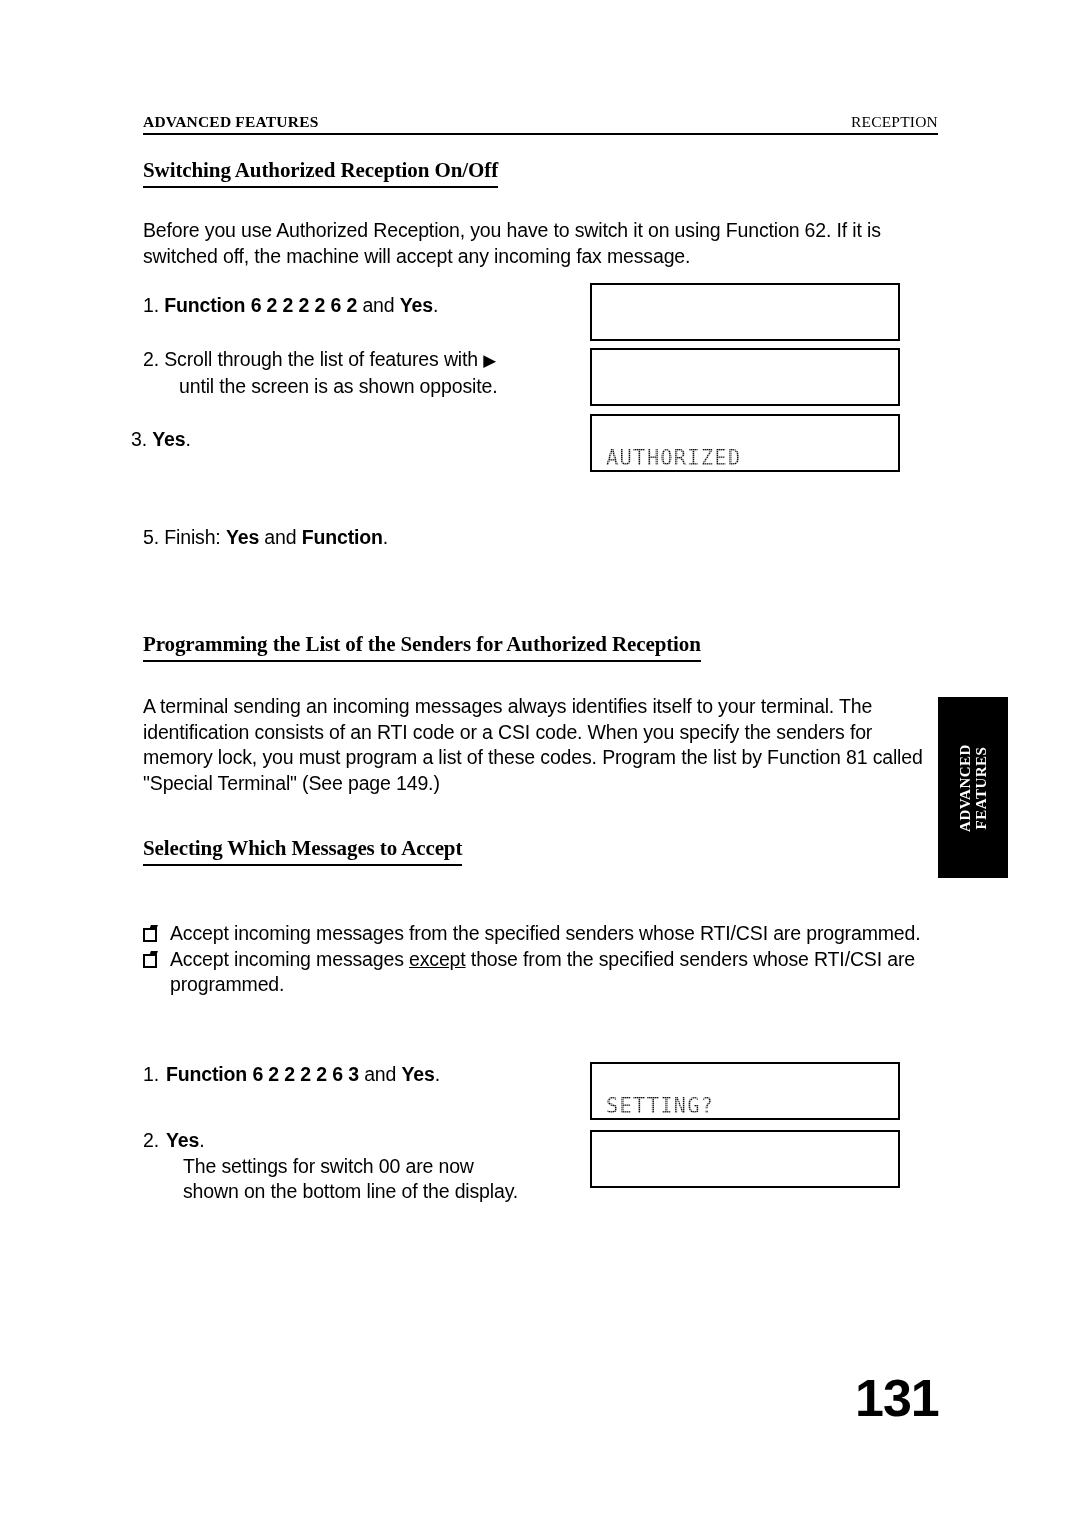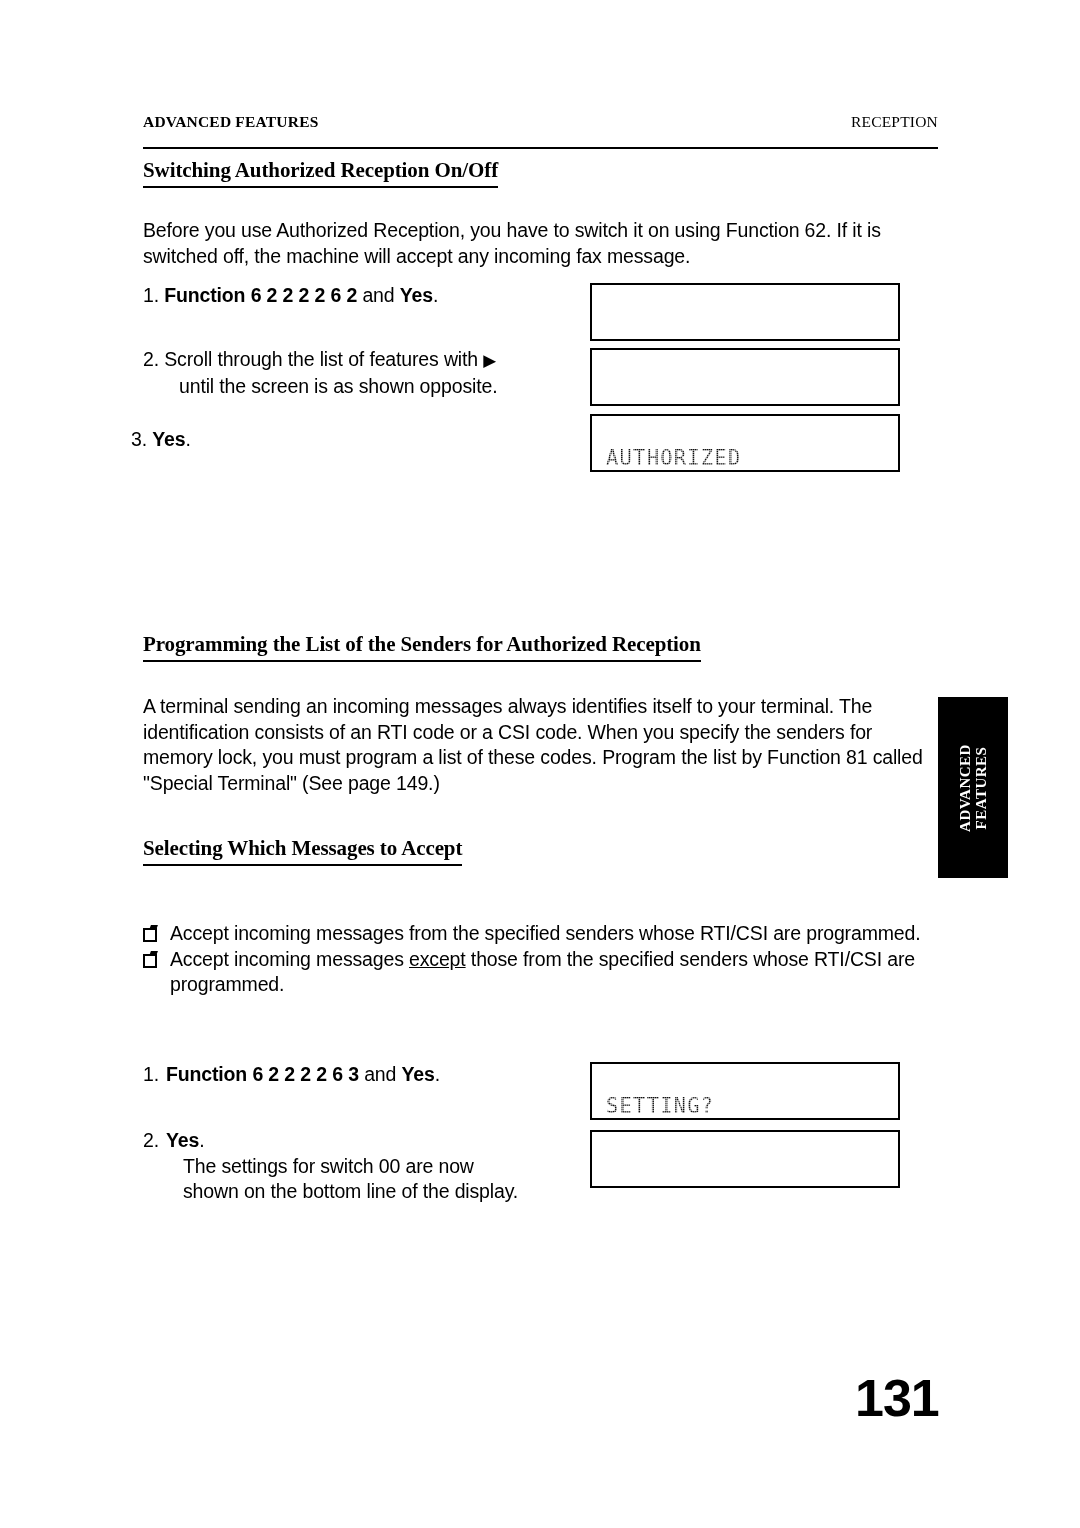--- a/index.html
+++ b/index.html
@@ -24,21 +24,21 @@
     height: 1528px;
   }
 
   
   .run-head {
     position: absolute;
     left: 143px;
     top: 113px;
     width: 795px;
     border-bottom: 2.5px solid #000;
-    padding-bottom: 16px;
+    padding-bottom: 2px;
     display: flex;
     justify-content: space-between;
     align-items: baseline;
     text-align: center;
   }
   .run-head-left {
     font-family: "Liberation Serif", serif;
     font-weight: bold;
     font-size: 15.5px;
     letter-spacing: 0.2px;
@@ -78,21 +78,21 @@
   
   .step {
     position: absolute;
     font-size: 19.5px;
     line-height: 25.5px;
     letter-spacing: -0.15px;
   }
   .step .cont { display: block; padding-left: 36px; }
   b, strong { font-weight: bold; }
 
-  #step1  { left: 143px; top: 283px; width: 430px; }
+  #step1  { left: 143px; top: 293px; width: 430px; }
   #step2  { left: 143px; top: 347px; width: 430px; }
   #step3  { left: 131px; top: 418px; width: 430px; margin-top: 9px; }
   #step4  { left: 143px; top: 484px; width: 450px; }
   #step5  { left: 143px; top: 525px; width: 440px; }
 
   #bstep1 { left: 143px; top: 1062px; width: 440px; }
   #bstep2 { left: 143px; top: 1128px; width: 440px; }
   #bstep1 .num, #bstep2 .num { display: inline-block; min-width: 23px; }
   #bstep1 .cont, #bstep2 .cont { padding-left: 40px; }
 
@@ -243,20 +243,24 @@
     <span>Scroll through the list of features with </span><span class="arw">▶</span>
     <span class="cont">until the screen is as shown opposite.</span>
   </div>
 
   <div class="step" id="step3">
     <span>3.</span>
     <b>Yes</b><span>.</span>
   </div>
 
 
+  <div class="step" id="step5">
+    <span>5.</span>
+    <span>Finish:  </span><b>Yes</b><span> and </span><b>Function</b><span>.</span>
+  </div>
 
   <div class="lcd" id="lcd1">
     <div class="lcd-line top">
       <span class="lcd-left"></span>
       
     </div>
     <div class="lcd-line bot">
       <span class="lcd-left">SELECT LINE</span>
       <span class="lcd-right"></span>
     </div>

